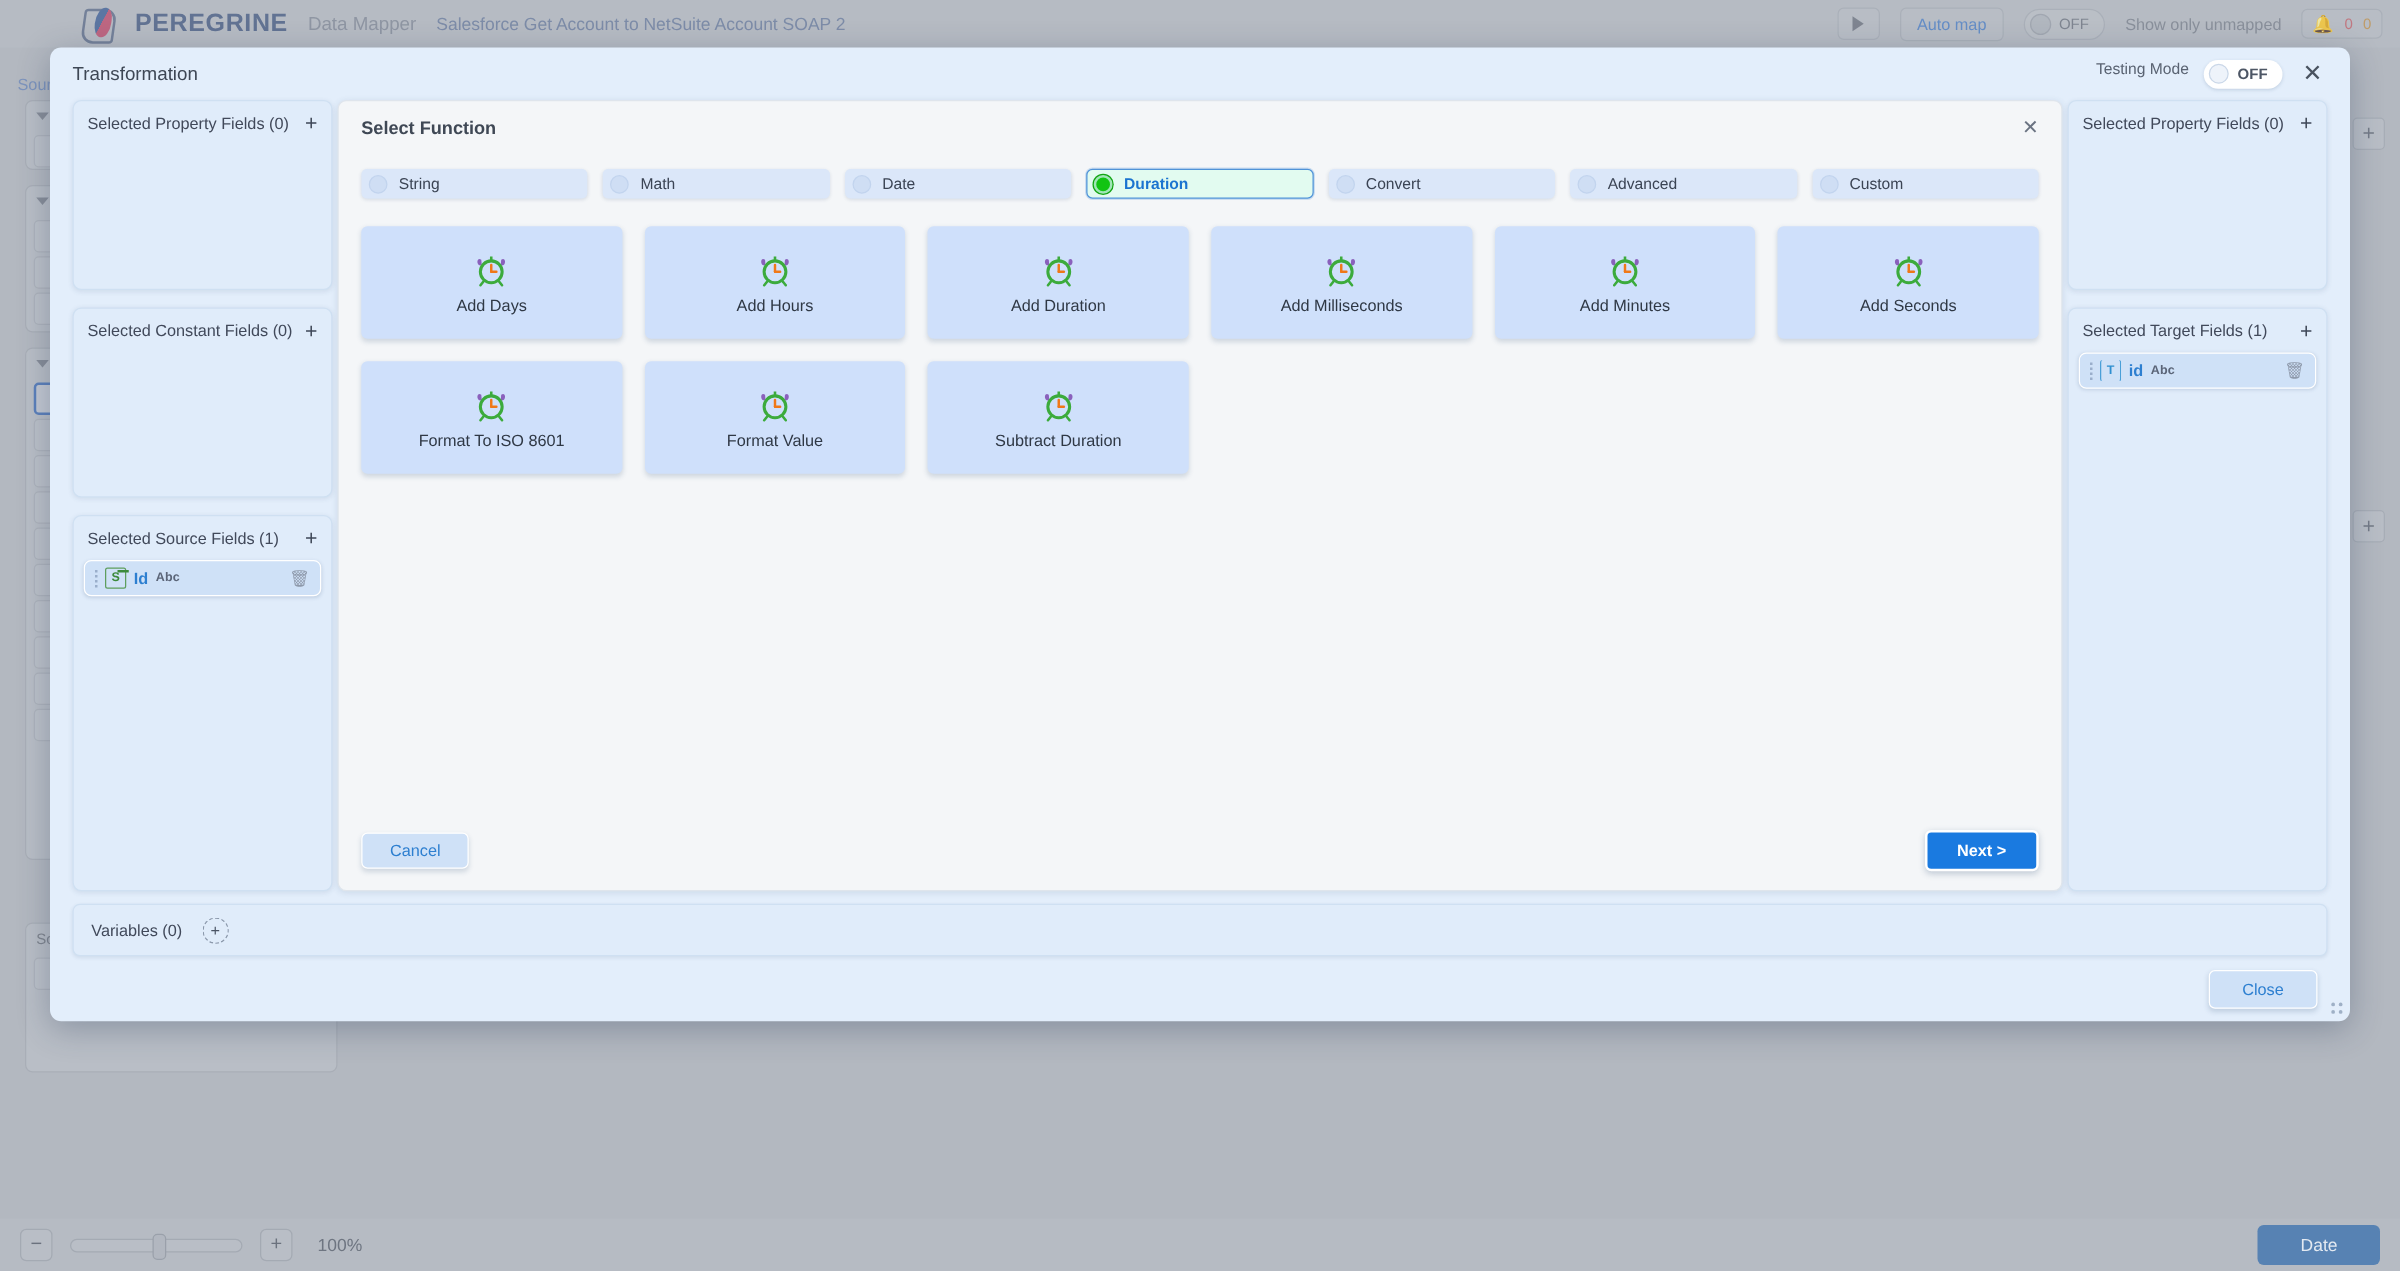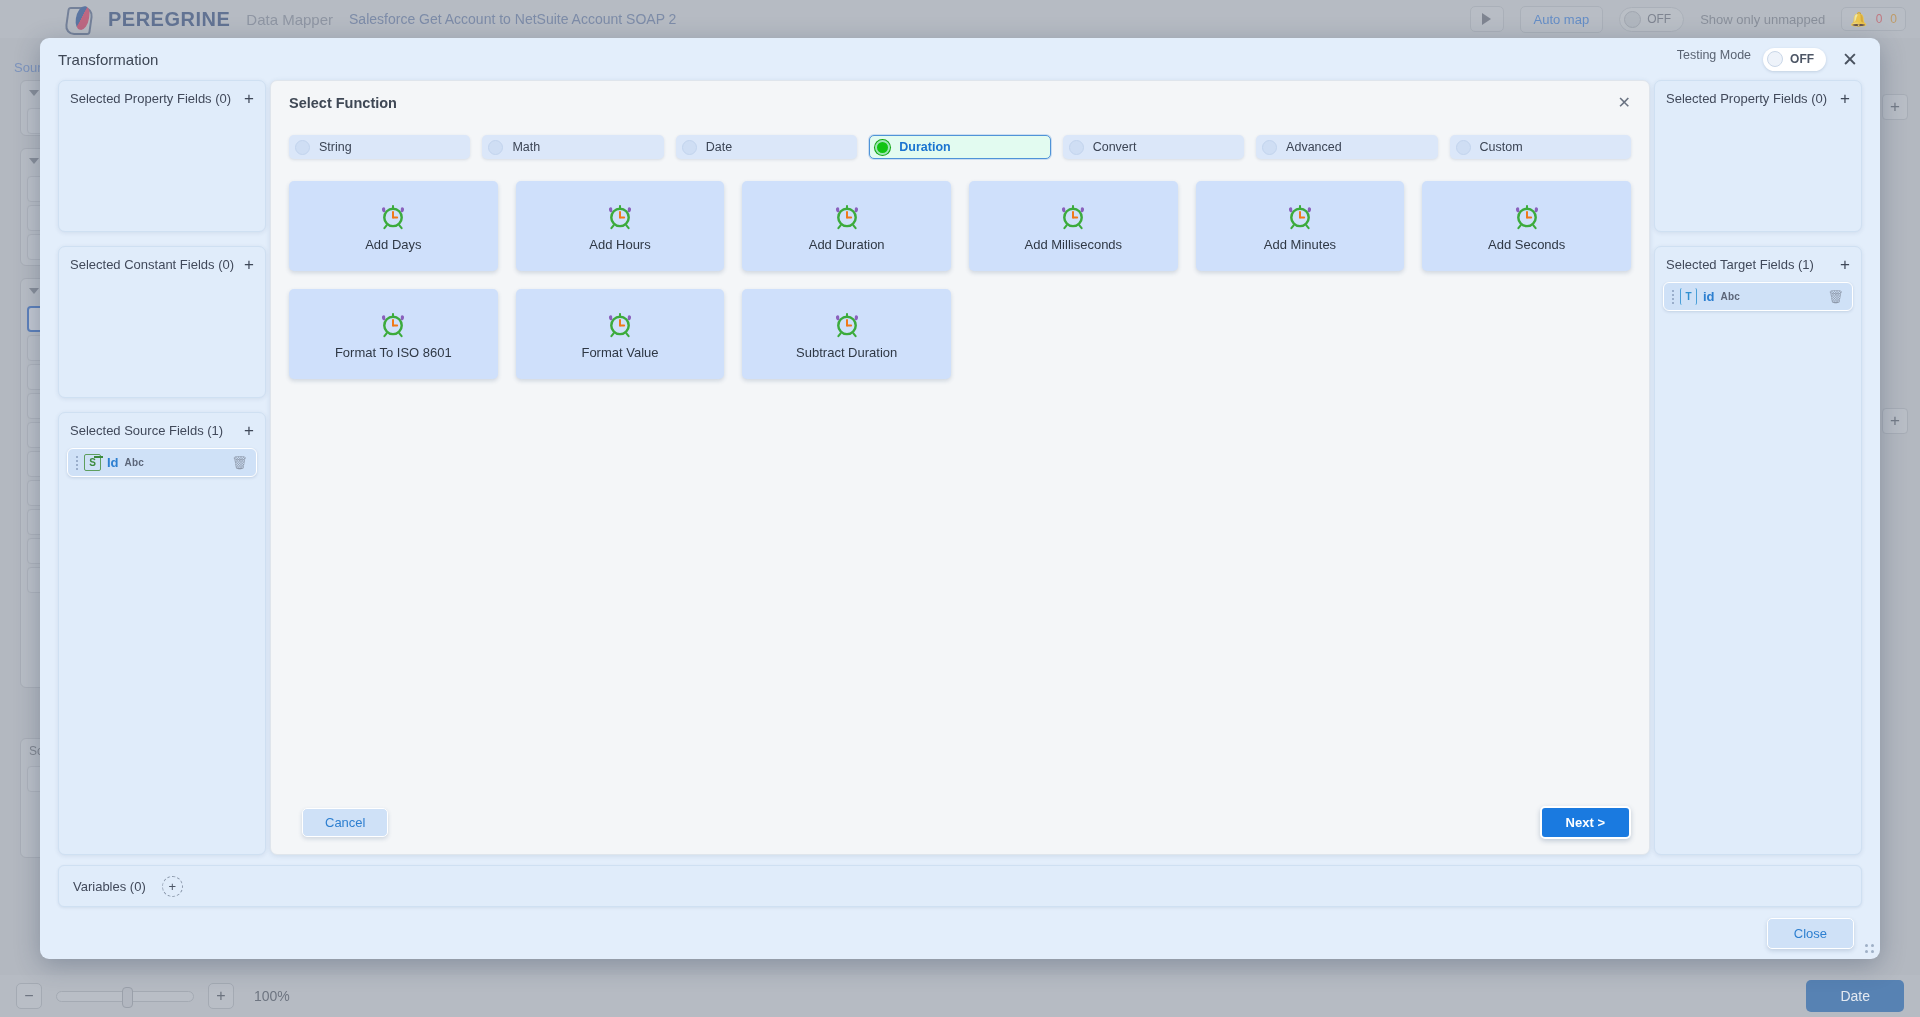--- a/index.html
+++ b/index.html
@@ -224,21 +224,21 @@
     border-radius: 5px;
     background: #5782b3;
     color: #e3e9f1;
     font-size: 14px;
   }
 
   
   #transformation-modal {
     position: absolute;
     left: 40px; top: 38px;
-    width: 1840px; height: 921px;
+    width: 1840px; height: 779px;
     background: #e3eefb;
     border-radius: 9px;
     box-shadow: 0 6px 26px rgba(30,50,80,.30);
     display: flex;
     flex-direction: column;
   }
   .modal-header {
     height: 42px;
     display: flex;
     align-items: center;
@@ -486,21 +486,20 @@
   }
   .btn-cancel {
     padding: 6px 22px;
     border-radius: 5px;
     background: #cfe1f7;
     border: 1px solid #fff;
     color: #2d7fd0;
     font-size: 13px;
     box-shadow: 0 2px 4px rgba(40,70,110,.18);
     cursor: pointer;
-    margin-left: 13px;
   }
   .btn-next {
     margin-left: auto;
     padding: 7px 24px;
     border-radius: 5px;
     background: #1a7ae0;
     border: 2px solid #fff;
     color: #fff;
     font-size: 13px;
     font-weight: bold;

